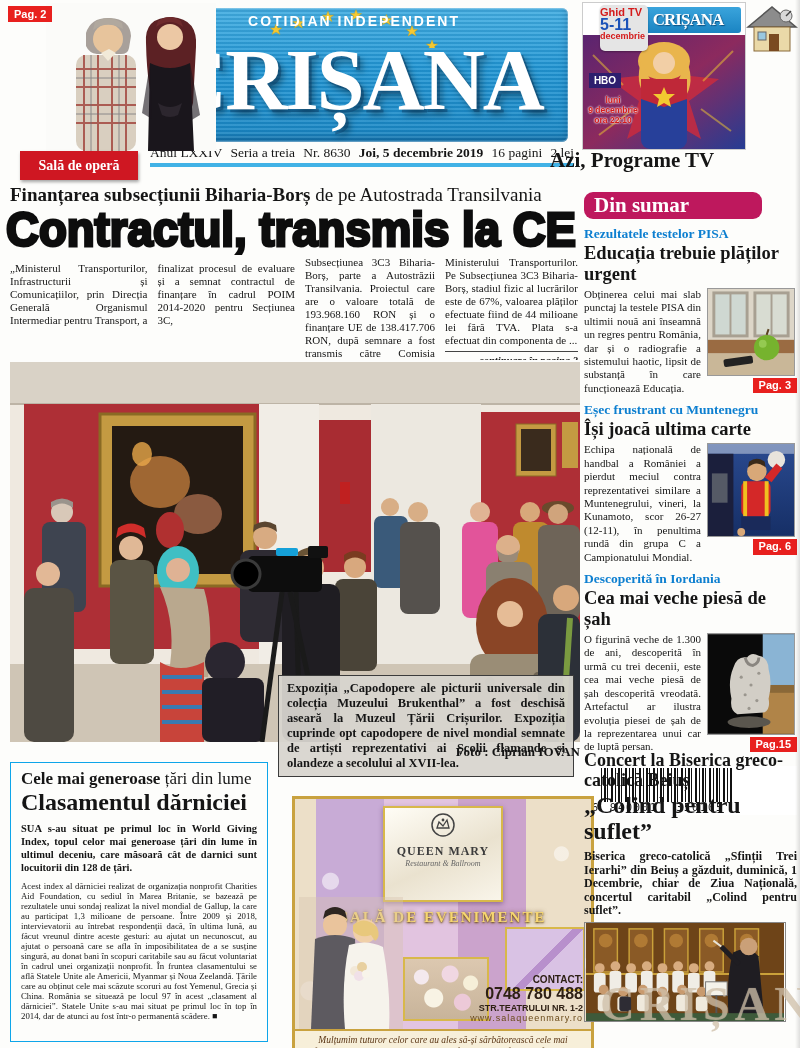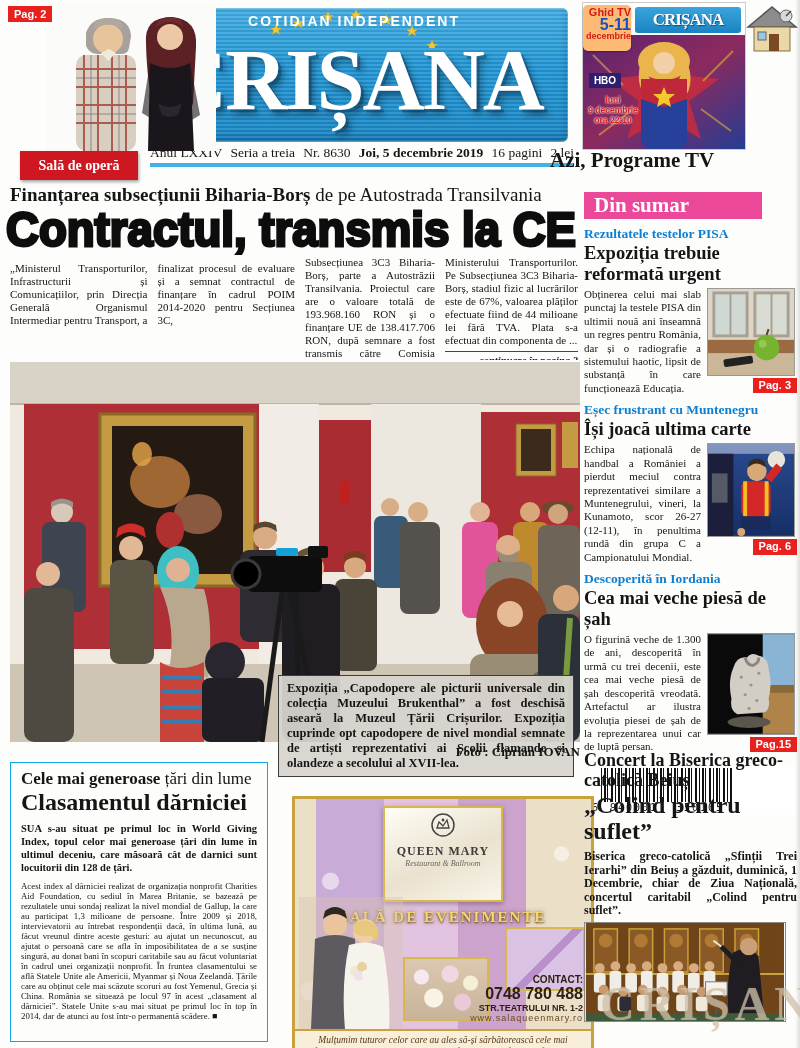--- a/index.html
+++ b/index.html
@@ -18,22 +18,22 @@
     background:repeating-linear-gradient(180deg,rgba(255,255,255,.10) 0 2px,rgba(0,30,60,.08) 2px 4px);}
   .masthead .tagline{position:absolute;top:5px;left:0;right:0;text-align:center;color:#fff;
     font-family:"Liberation Sans",sans-serif;font-weight:bold;font-size:14px;letter-spacing:2px;z-index:3;}
   .masthead .eu-stars{position:absolute;top:0;left:120px;z-index:2;}
   .masthead .mast-title{position:absolute;top:22px;left:0;right:0;text-align:center;color:#fff;
     font-weight:bold;font-size:86px;line-height:100px;letter-spacing:-2px;z-index:2;
     text-shadow:3px 3px 0 rgba(10,60,100,.45),5px 6px 6px rgba(0,0,0,.35);}
   .tv-cover{position:absolute;left:583px;top:3px;width:162px;height:146px;background:#fff;z-index:2;
     box-shadow:0 0 0 1px #ccc;}
   .tv-art{position:absolute;left:0;top:32px;width:162px;height:114px;}
-  .ghid-box{position:absolute;left:0;top:2px;width:48px;height:46px;background:#fdba74;border-radius:5px;
-    text-align:right;z-index:4;box-shadow:0 1px 2px rgba(0,0,0,.3);padding-top:1px;}
+  .ghid-box{position:absolute;left:17px;top:2px;width:48px;height:46px;background:#e5e5e5;border-radius:5px;
+    text-align:left;z-index:4;box-shadow:0 1px 2px rgba(0,0,0,.3);padding-top:1px;}
   .ghid-box .g1{color:#d41a1a;font-weight:bold;font-size:11px;font-family:"Liberation Sans",sans-serif;}
   .ghid-box .g2{color:#1b52b8;font-weight:bold;font-size:16px;line-height:13px;font-family:"Liberation Sans",sans-serif;}
   .ghid-box .g3{color:#d41a1a;font-weight:bold;font-size:9px;font-family:"Liberation Sans",sans-serif;}
   .mini-mast{position:absolute;left:52px;top:4px;width:106px;height:26px;border-radius:3px;z-index:3;
     background:linear-gradient(180deg,#3aa4dc,#1a84c2);
     color:#fff;font-weight:bold;font-size:17px;text-align:center;line-height:26px;letter-spacing:-1px;
     text-shadow:1px 1px 1px rgba(0,40,80,.6);}
   .hbo-badge{position:absolute;left:6px;top:70px;width:32px;height:15px;background:#2d1e6e;border-radius:0;
     color:#fff;font-family:"Liberation Sans",sans-serif;font-weight:bold;font-size:10px;text-align:center;
     line-height:15px;z-index:4;}
@@ -65,22 +65,22 @@
 
   
   .photo{position:absolute;left:10px;top:362px;width:570px;height:380px;background:#d8d2c8;}
   .caption{position:absolute;left:268px;top:313px;width:296px;background:rgba(216,213,206,.94);
     border:1px solid #3c3c3c;padding:5px 8px;font-weight:bold;font-size:12.5px;line-height:15px;
     text-align:justify;}
   .credit{position:absolute;left:10px;top:744px;width:570px;text-align:right;font-weight:bold;font-size:13px;}
 
   
   .sidebar{position:absolute;left:584px;top:192px;width:213px;}
-  .sum-banner{width:178px;height:27px;background:#ec4899;color:#fff;font-weight:bold;font-size:21px;
-    line-height:26px;padding-left:10px;}
+  .sum-banner{width:178px;height:27px;background:#be185d;color:#fff;font-weight:bold;font-size:21px;
+    line-height:26px;padding-left:10px;border-radius:9px;}
   .sum-item{margin-top:7px;}
   .sum-kicker{color:#0d7fd0;font-weight:bold;font-size:13.5px;}
   .sum-title{font-weight:bold;font-size:18.5px;line-height:21px;margin-top:1px;}
   .sum-media{margin-top:3px;font-size:11px;line-height:13.4px;text-align:justify;overflow:hidden;}
   .thumb-wrap{float:right;margin:0 0 2px 6px;width:90px;text-align:right;}
   .thumb-wrap svg{display:block;border:1px solid #999;}
   .pag-badge{display:inline-block;background:#e8201e;color:#fff;font-family:"Liberation Sans",sans-serif;
     font-weight:bold;font-size:11px;padding:1px 6px;margin-top:2px;}
   .barcode{display:flex;align-items:flex-end;margin:12px 0 0 6px;background:#fff;padding:2px;}
   .bc-digit{font-family:"DejaVu Sans Mono",monospace;font-size:10px;margin-right:3px;}
@@ -376,21 +376,21 @@
     </svg>
     <div class="caption">Expoziția „Capodopere ale picturii universale din colecția Muzeului Brukenthal” a fost deschisă aseară la Muzeul Țării Crișurilor. Expoziția cuprinde opt capodopere de nivel mondial semnate de artiști reprezentativi ai Școlii flamande și olandeze a secolului al XVII-lea.</div>
   </div>
   <div class="credit">Foto : Ciprian IOVAN</div>
 
   <div class="sidebar">
     <div class="sum-banner">Din sumar</div>
 
     <div class="sum-item">
       <div class="sum-kicker">Rezultatele testelor PISA</div>
-      <div class="sum-title">Expoziția trebuie reformată urgent</div>
+      <div class="sum-title">Educația trebuie plăților urgent</div>
       <div class="sum-media">
         <span class="thumb-wrap">
           <svg width="88" height="88" viewBox="0 0 88 88">
             <rect width="88" height="88" fill="#ddd6c8"></rect>
             <rect x="6" y="4" width="34" height="44" fill="#cfd8d2" stroke="#a8a092" stroke-width="3"></rect>
             <rect x="48" y="4" width="34" height="44" fill="#d8dcd2" stroke="#a8a092" stroke-width="3"></rect>
             <line x1="23" y1="4" x2="23" y2="48" stroke="#a8a092" stroke-width="2"></line>
             <line x1="65" y1="4" x2="65" y2="48" stroke="#a8a092" stroke-width="2"></line>
             <rect x="0" y="52" width="88" height="14" fill="#9a6b42"></rect>
             <rect x="0" y="66" width="88" height="22" fill="#c9b798"></rect>

